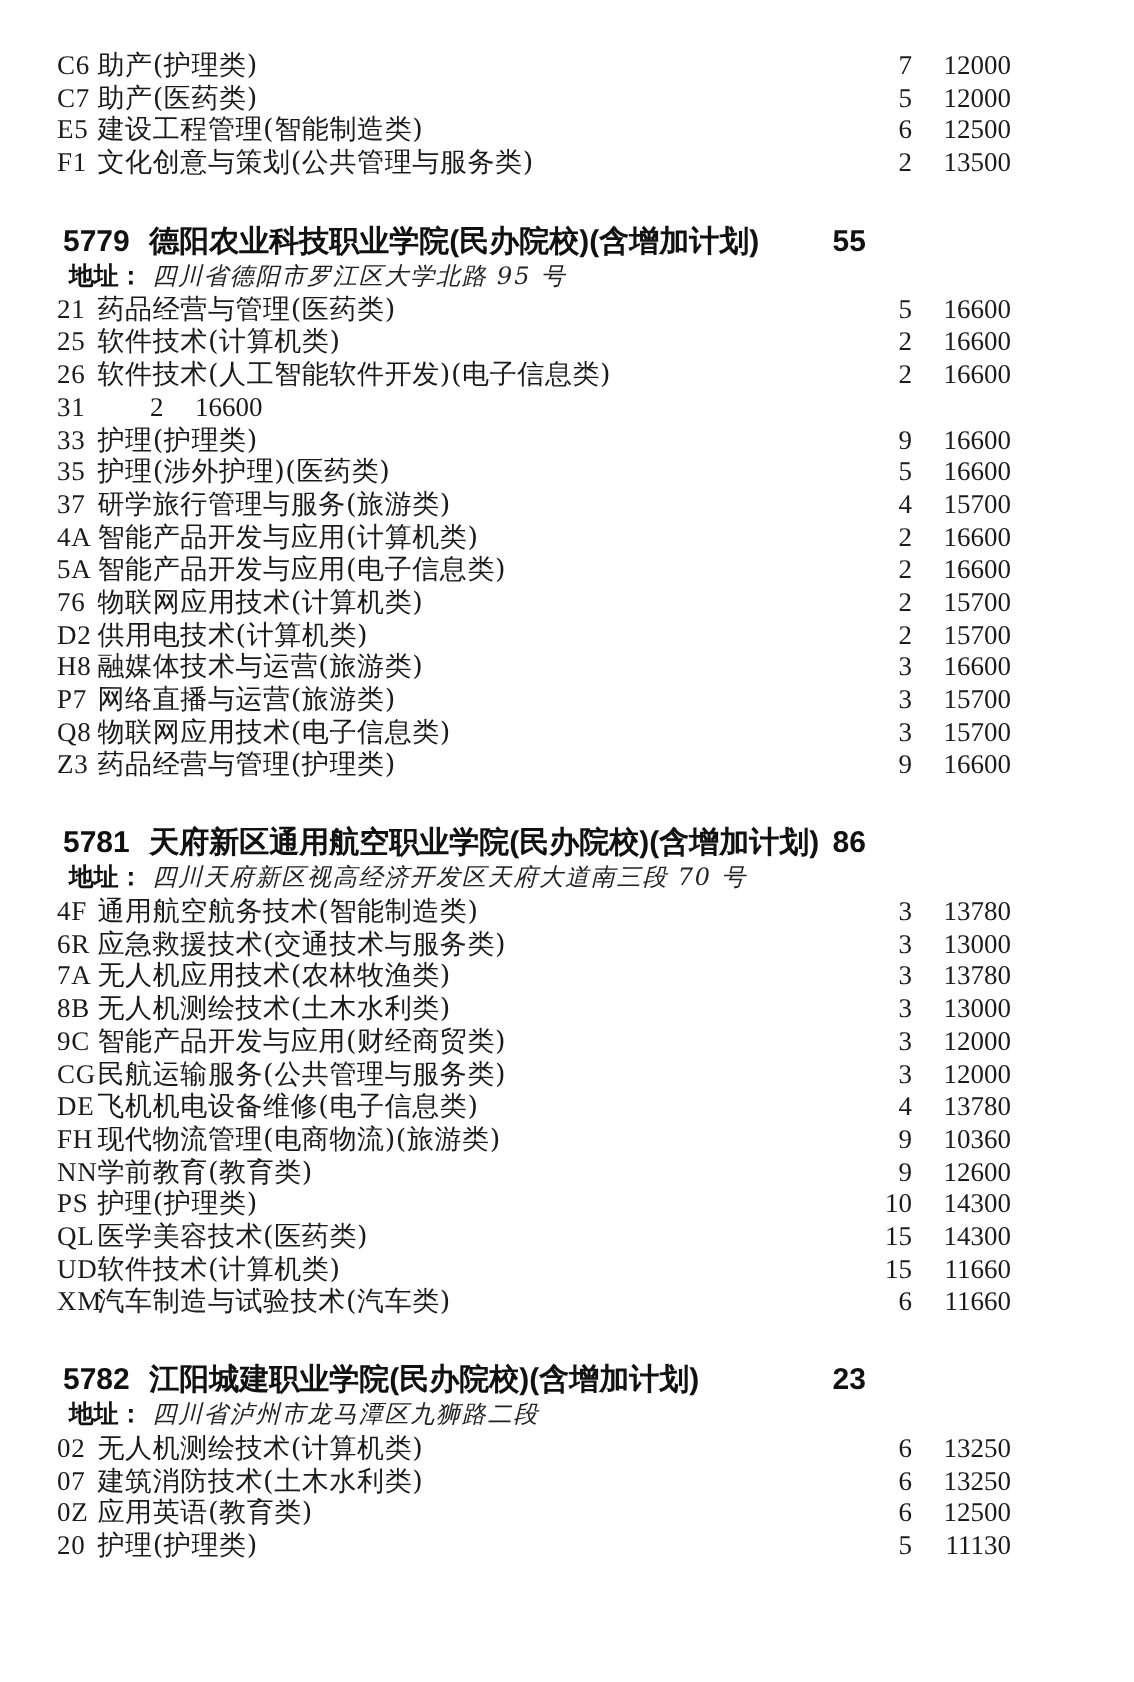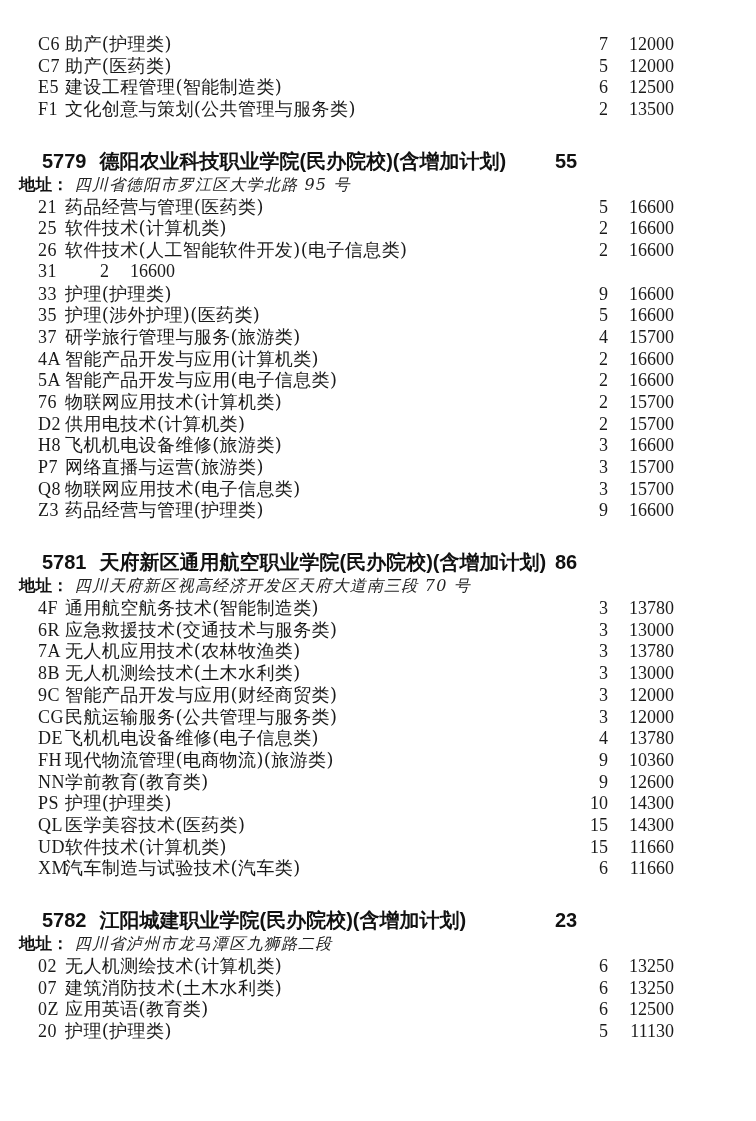--- a/index.html
+++ b/index.html
@@ -41,21 +41,21 @@
     height:24px;line-height:24px;
     font-family:"Liberation Sans","DejaVu Sans",sans-serif;
     font-weight:700;font-size:20px;color:#111;
     white-space:nowrap;
   }
   .sec-header .sec-code{margin-right:13px;}
   .sec-header .sec-total{
     position:absolute;left:555px;top:0;
   }
   .addr-line{
-    padding-left:19px;
+    padding-left:46px;
     height:22px;line-height:22px;
     white-space:nowrap;
   }
   .addr-label{
     font-family:"Liberation Sans","DejaVu Sans",sans-serif;
     font-weight:700;font-size:16.5px;color:#111;
     margin-right:6px;
   }
   .addr-text{
     font-style:italic;
@@ -165,21 +165,21 @@
             <span class="fee">15700</span>
           </div>
           <div class="row">
             <span class="code">D2</span>
             <span class="name">供用电技术(计算机类)</span>
             <span class="quota">2</span>
             <span class="fee">15700</span>
           </div>
           <div class="row">
             <span class="code">H8</span>
-            <span class="name">飞机机电设备维修(旅游类)</span>
+            <span class="name">融媒体技术与运营(旅游类)</span>
             <span class="quota">3</span>
             <span class="fee">16600</span>
           </div>
           <div class="row">
             <span class="code">P7</span>
             <span class="name">网络直播与运营(旅游类)</span>
             <span class="quota">3</span>
             <span class="fee">15700</span>
           </div>
           <div class="row">

